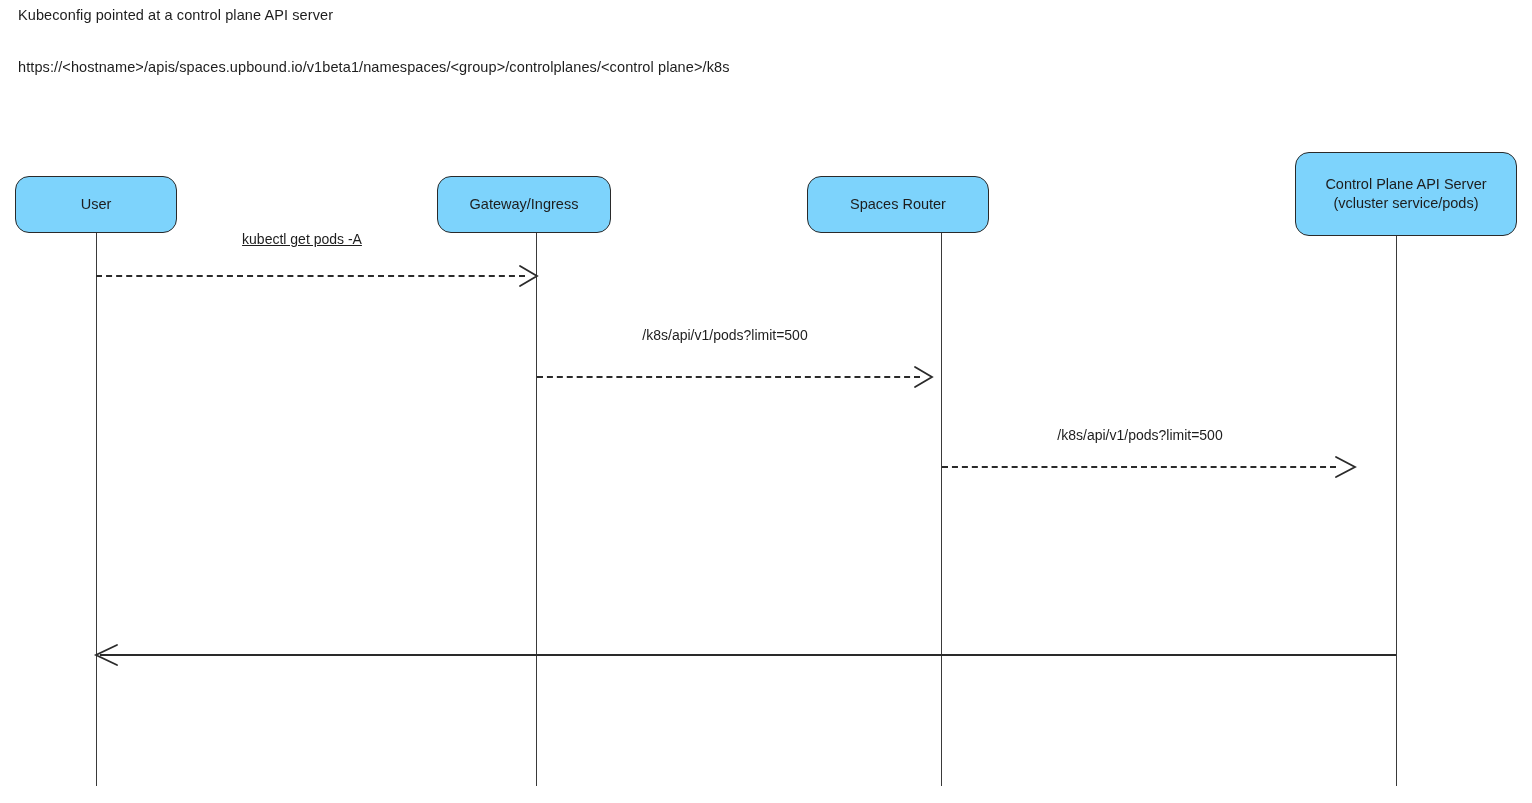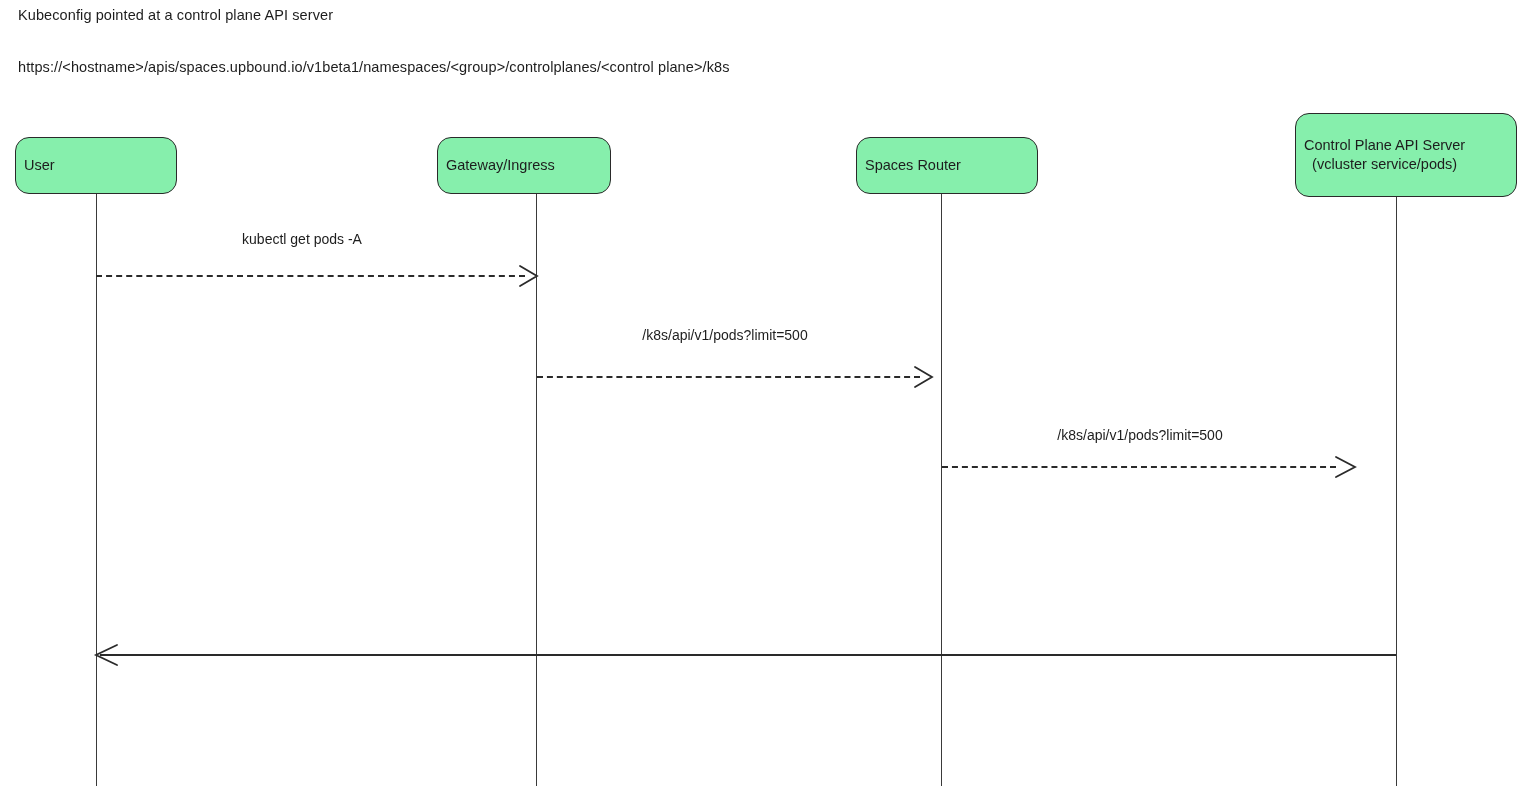--- a/index.html
+++ b/index.html
@@ -38,25 +38,27 @@
     width: 1532px;
     height: 803px;
   }
 
   
   .participant {
     position: absolute;
     box-sizing: border-box;
     border: 1.4px solid #2a2a2a;
     border-radius: 14px;
-    background: #86efac;
+    background: #7dd3fc;
     display: flex;
     align-items: center;
+    justify-content: center;
     text-align: center;
     z-index: 3;
+    margin-top: 39px;
   }
   .participant-label {
     font-size: 14.5px;
     line-height: 19px;
     color: #1d1d1d;
     padding: 0 8px;
     white-space: pre-line;
   }
 
   
@@ -106,30 +108,30 @@
   <div class="lifeline" style="left:1395.5px; top:197px; height:589px;"></div>
 
   <div class="participant" style="left:15px; top:137px; width:162px; height:57px;">
     <span class="participant-label">User</span>
   </div>
 
   <div class="participant" style="left:437px; top:137px; width:174px; height:57px;">
     <span class="participant-label">Gateway/Ingress</span>
   </div>
 
-  <div class="participant" style="left:856px; top:137px; width:182px; height:57px;">
+  <div class="participant" style="left:807px; top:137px; width:182px; height:57px;">
     <span class="participant-label">Spaces Router</span>
   </div>
 
   <div class="participant" style="left:1295px; top:113px; width:222px; height:84px;">
     <span class="participant-label">Control Plane API Server
 (vcluster service/pods)</span>
   </div>
 
-  <div class="msg-label" style="left:202px; top:231px; width:200px;">kubectl get pods -A</div>
+  <div class="msg-label" style="left:202px; top:231px; width:200px;text-decoration:underline;">kubectl get pods -A</div>
   <div class="msg-line" style="left:96px; top:275px; width:429px;"></div>
   <svg class="arrowhead" style="left:518px; top:264px;" width="22" height="24" viewBox="0 0 22 24">
     <path d="M2,2 L19,12 L2,22" fill="none" stroke="#2a2a2a" stroke-width="1.8" stroke-linecap="round" stroke-linejoin="miter"></path>
   </svg>
 
   <div class="msg-label" style="left:605px; top:327px; width:240px;">/k8s/api/v1/pods?limit=500</div>
   <div class="msg-line" style="left:537px; top:376px; width:383px;"></div>
   <svg class="arrowhead" style="left:913px; top:365px;" width="22" height="24" viewBox="0 0 22 24">
     <path d="M2,2 L19,12 L2,22" fill="none" stroke="#2a2a2a" stroke-width="1.8" stroke-linecap="round" stroke-linejoin="miter"></path>
   </svg>

